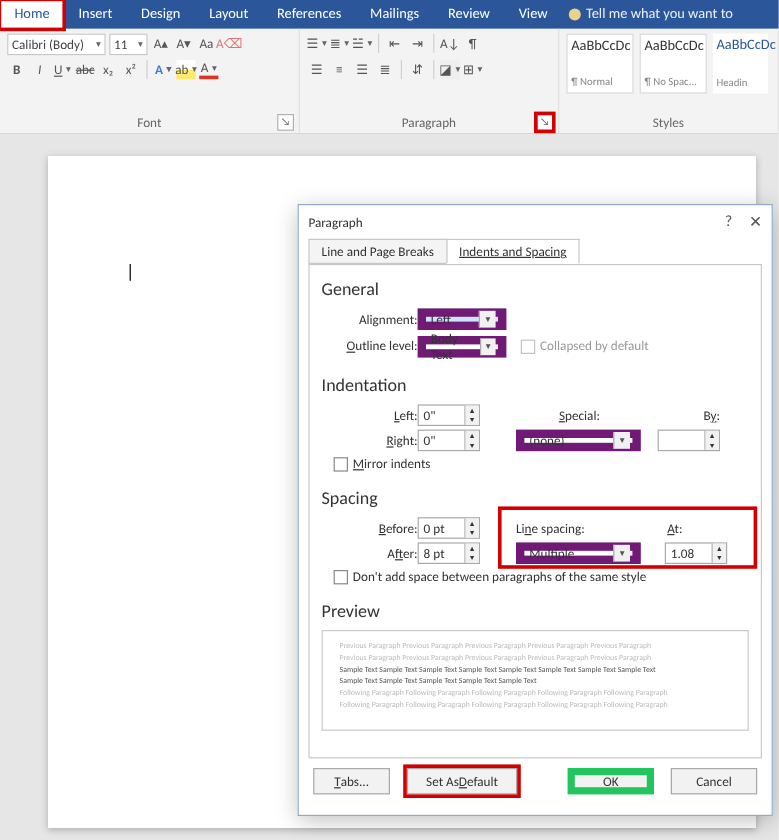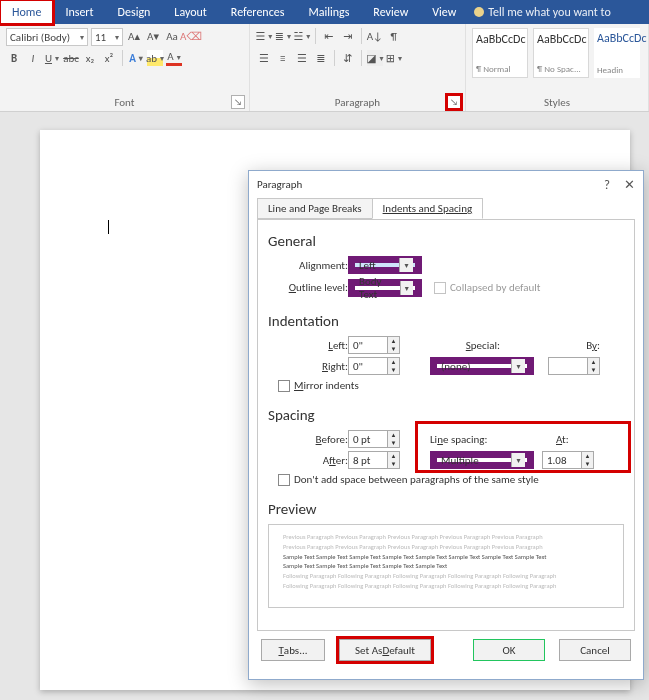--- a/index.html
+++ b/index.html
@@ -56,21 +56,21 @@
   .spin .arrows { width:12px; display:flex; flex-direction:column; border-left:1px solid #a9a9a9; }
   .spin .arrows span { font-size:6px; line-height:8px; text-align:center; background:#f1f1f1; }
   .chk { display:flex; align-items:center; gap:4px; margin:4px 0; }
   .chkbox { width:12px; height:12px; border:1px solid #888; background:#fff; }
   .preview-box { border:1px solid #c8c8c8; height:84px; margin-top:4px; padding:8px 14px; font-size:6.5px; color:#bbb; line-height:1.5; }
   .preview-box .bold { color:#555; font-weight:normal; }
 
   .dlg-buttons { display:flex; gap:14px; padding:8px 12px; align-items:center; }
   .dlg-buttons .spacer { flex:1; }
   .dbtn { width:82px; height:22px; border:1px solid #a9a9a9; background:#f2f2f2; font-size:11px; display:flex; align-items:center; justify-content:center; }
-  .dbtn.ok { border:1px solid #22c55e; }
+  .dbtn.ok { border:6px solid #22c55e; }
 
   .red-outline { outline:3px solid #d40000; outline-offset:0; }
 </style>
 </head>
 <body>
 
 <div class="tabs">
   <div class="tab active red-box">Home</div>
   <div class="tab">Insert</div>
   <div class="tab">Design</div>
@@ -277,21 +277,21 @@
             <span class="sv">8 pt</span>
             <span class="arrows">
               <span>▲</span>
               <span>▼</span>
             </span>
           </div>
         <div class="select" style="width:104px;margin-left:30px">
             <span class="cv">Multiple</span>
             <span class="dd">▾</span>
           </div>
-        <div class="spin" style="margin-left:8px">
+        <div class="spin" style="margin-left:20px">
             <span class="sv">1.08</span>
             <span class="arrows">
               <span>▲</span>
               <span>▼</span>
             </span>
           </div>
       </div>
       <div class="chk">
         <span class="chkbox"></span>
         <span>Don't add space between paragraphs of the same style</span>

